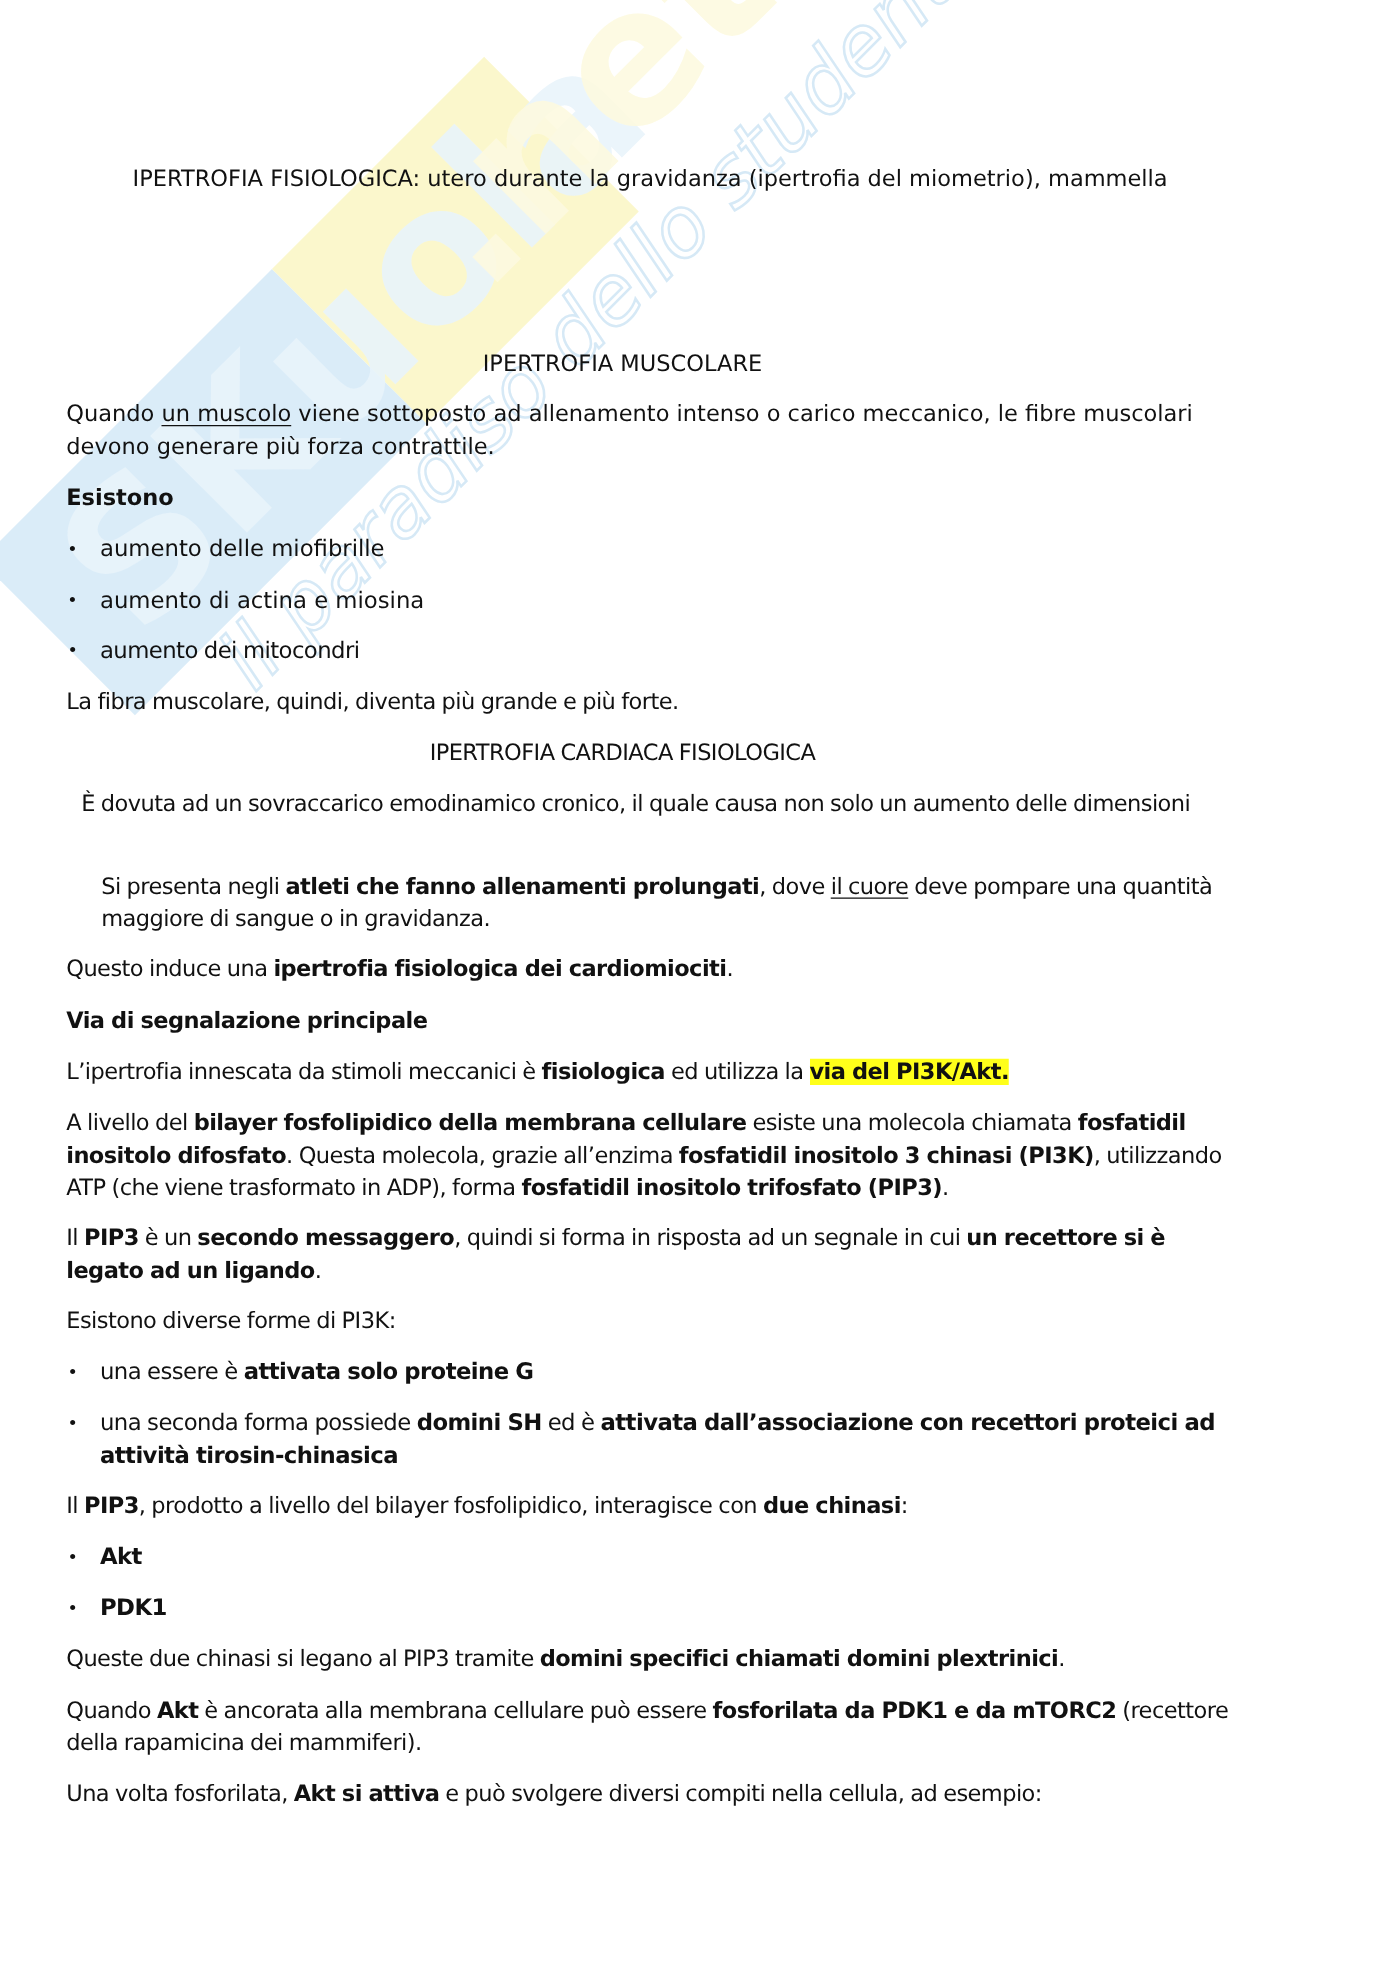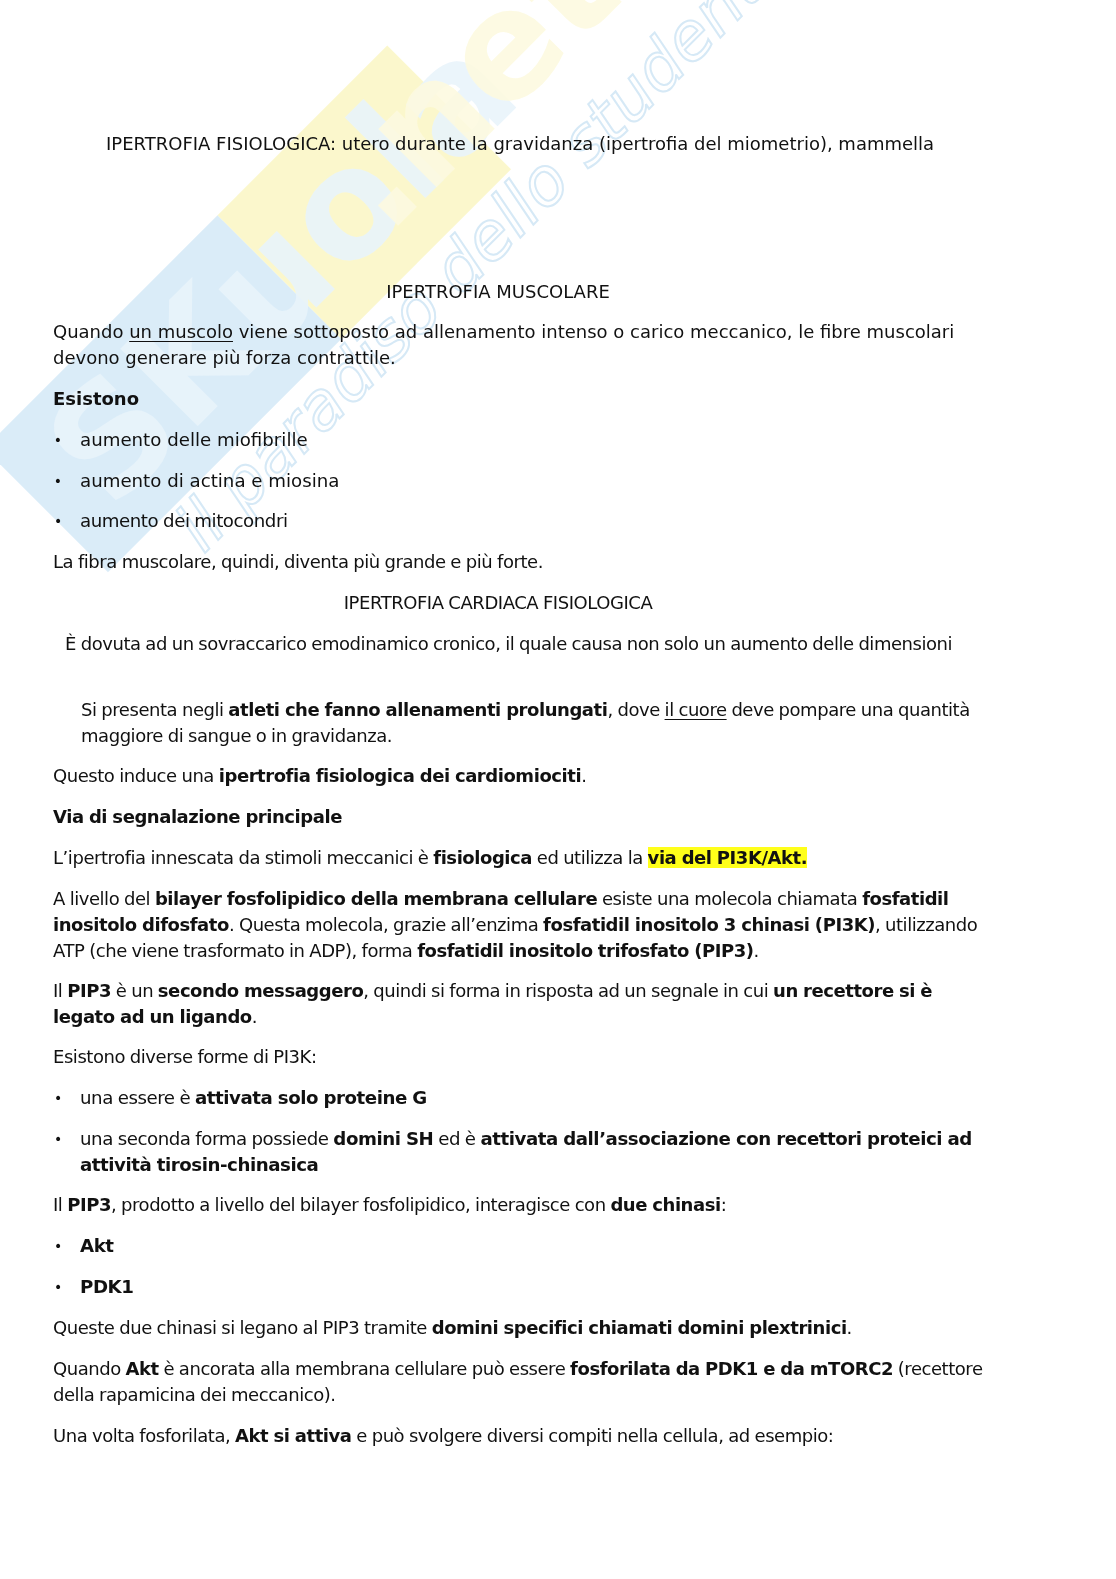--- a/index.html
+++ b/index.html
@@ -130,21 +130,21 @@
       <span class="dot">•</span>
       <b class="txt">PDK1</b>
     </div>
 
     <p class="p narrow" style="top:1315px;">
       <span>Queste due chinasi si legano al PIP3 tramite </span><b>domini specifici chiamati domini plextrinici</b><span>.</span>
     </p>
 
     <p class="p narrow" style="top:1356px;">
       <span>Quando </span><b>Akt</b><span> è ancorata alla membrana cellulare può essere </span><b>fosforilata da PDK1 e da mTORC2</b><span> (recettore</span><br>
-      <span>della rapamicina dei meccanico).</span>
+      <span>della rapamicina dei mammiferi).</span>
     </p>
 
     <p class="p narrow" style="top:1423px;">
       <span>Una volta fosforilata, </span><b>Akt si attiva</b><span> e può svolgere diversi compiti nella cellula, ad esempio:</span>
     </p>
 
   </div>
 </div>
 
 </body></html>

